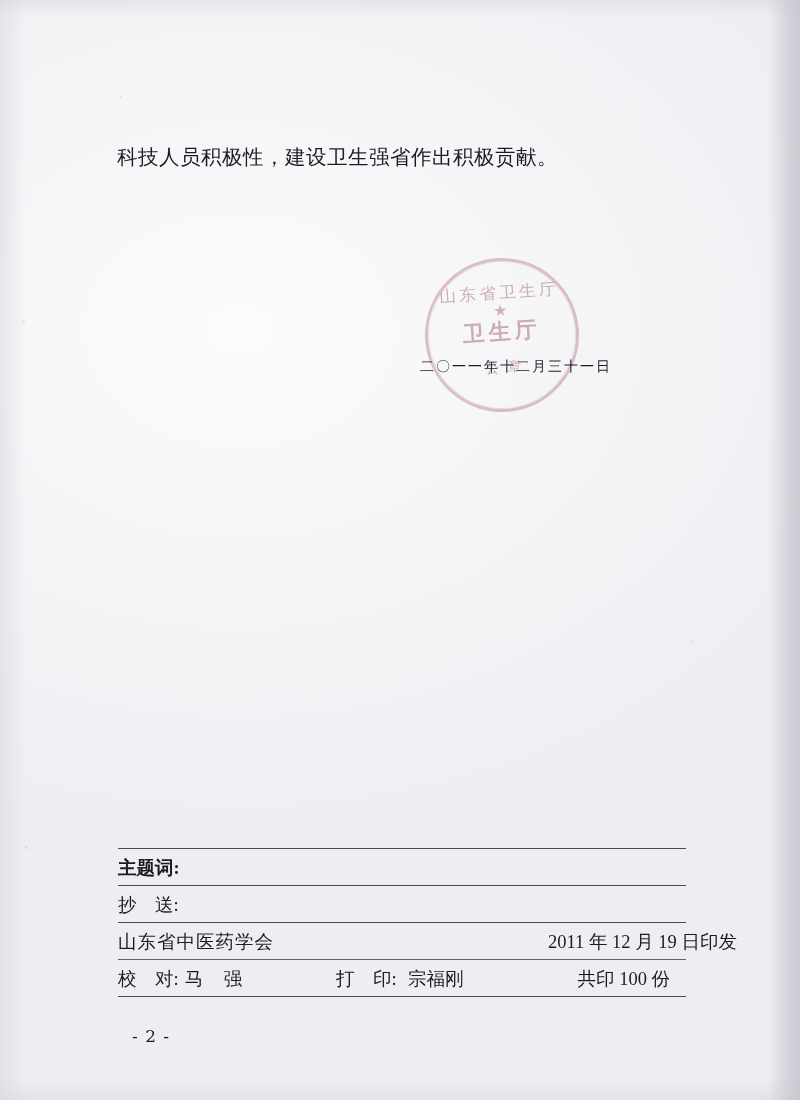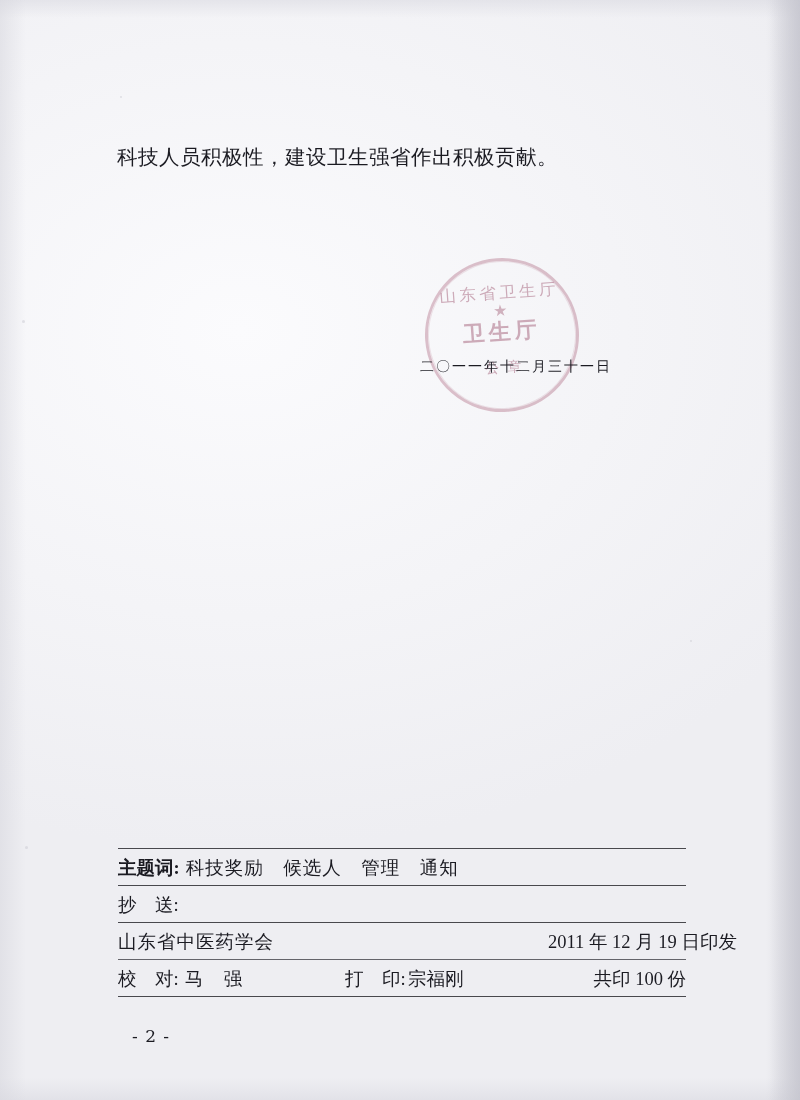--- a/index.html
+++ b/index.html
@@ -158,31 +158,30 @@
     font-size: 18.5px;
     white-space: nowrap;
   }
   .footer-row .label {
     font-weight: bold;
     margin-right: 6px;
   }
   .footer-row .value { letter-spacing: 1px; }
   .footer-row .right {
     position: absolute;
-    right: 0;
+    right: 16px;
     top: 50%;
     transform: translateY(-50%);
     text-align: right;
   }
   .footer-row .mid {
     position: absolute;
     left: 218px;
     top: 50%;
     transform: translateY(-50%);
-    margin-left: 9px;
   }
   .footer-row .far {
     position: absolute;
     left: 430px;
     top: 50%;
     transform: translateY(-50%);
   }
 
   #page-number {
     position: absolute;
@@ -214,21 +213,20 @@
   </div>
 
   <div class="doc-line" id="doc-date">二〇一一年十二月三十一日</div>
 
   <div id="footer-block">
 
     <div class="rule"></div>
 
     <div class="footer-row">
       <span class="label">主题词:</span>
-      <span class="value">科技奖励　候选人　管理　通知</span>
     </div>
 
     <div class="rule"></div>
 
     <div class="footer-row">
       <span class="label" style="font-weight:normal">抄　送:</span>
     </div>
 
     <div class="rule"></div>
 

